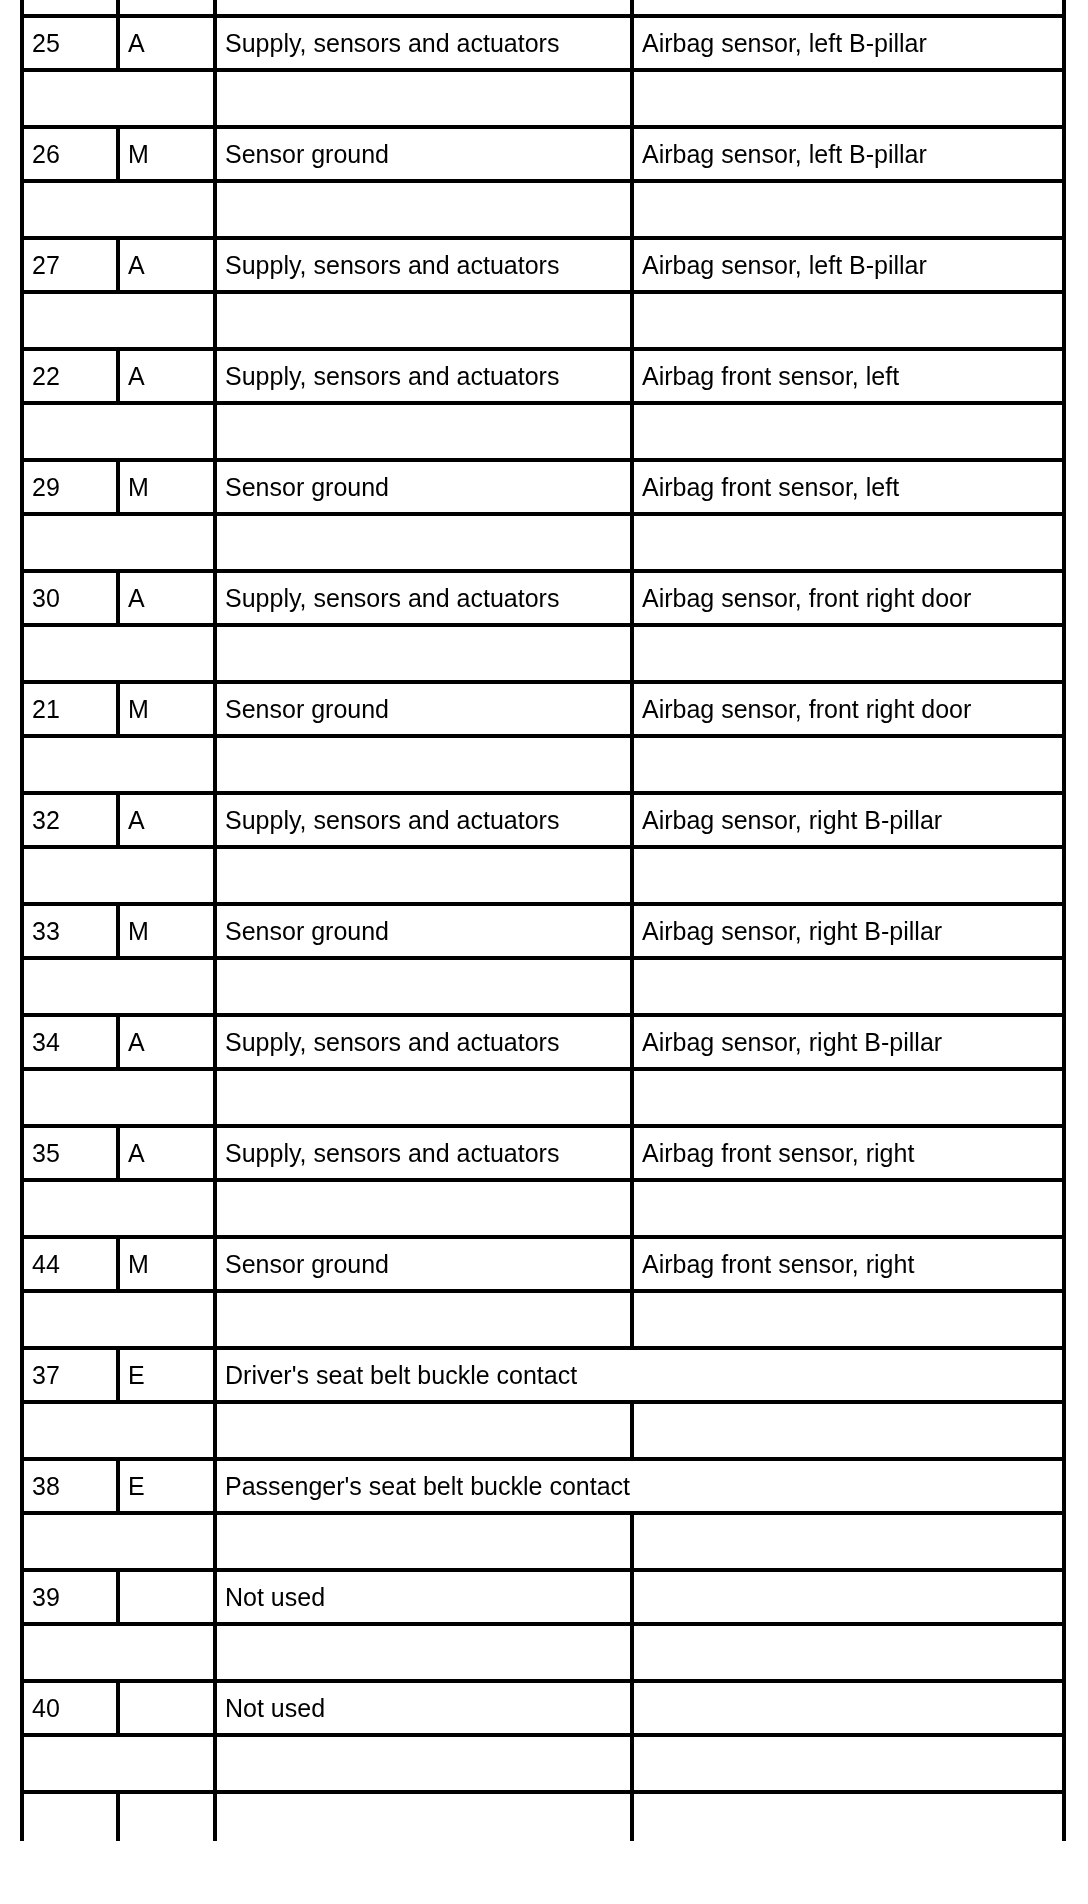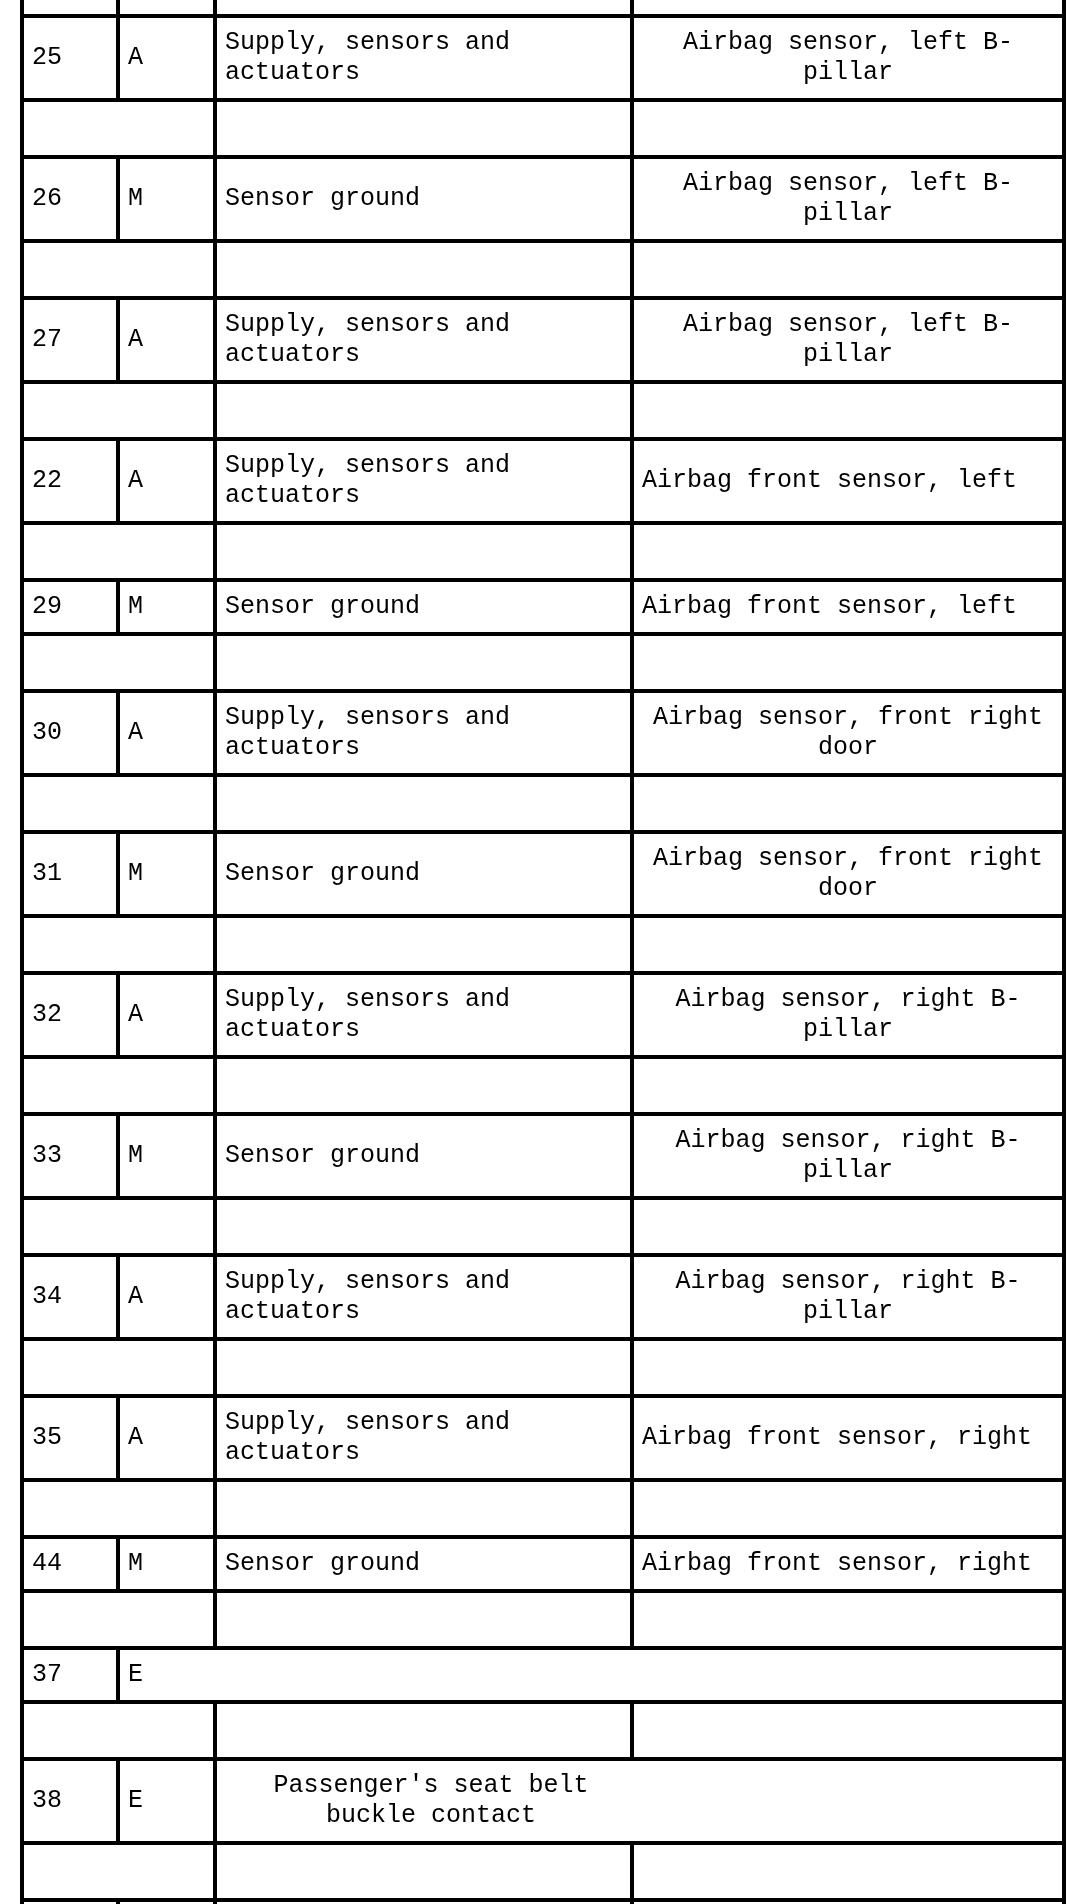--- a/index.html
+++ b/index.html
@@ -19,21 +19,20 @@
     position: absolute;
     left: 20px;
     top: 0;
     width: 1046px;
     box-sizing: border-box;
     border-right: 4px solid #000000;
   }
   .row {
     display: flex;
     border-bottom: 4px solid #000000;
-    font-family: Liberation Mono, monospace;
   }
   .row.partial-bottom {
     border-bottom: none;
   }
   .cell {
     box-sizing: border-box;
     border-left: 4px solid #000000;
     overflow: hidden;
   }
   .c1  { width: 96px;  }
@@ -176,21 +175,21 @@
         <span class="txt">Airbag sensor, front right door</span>
       </div>
     </div>
     <div class="row spacer">
       <div class="cell c12"></div>
       <div class="cell c3"></div>
       <div class="cell c4"></div>
     </div>
     <div class="row data">
       <div class="cell c1">
-        <span class="txt">31</span>
+        <span class="txt">21</span>
       </div>
       <div class="cell c2">
         <span class="txt">M</span>
       </div>
       <div class="cell c3">
         <span class="txt">Sensor ground</span>
       </div>
       <div class="cell c4">
         <span class="txt">Airbag sensor, front right door</span>
       </div>
@@ -294,20 +293,23 @@
       <div class="cell c12"></div>
       <div class="cell c3"></div>
       <div class="cell c4"></div>
     </div>
     <div class="row data">
       <div class="cell c1">
         <span class="txt">37</span>
       </div>
       <div class="cell c2">
         <span class="txt">E</span>
+      </div>
+      <div class="cell c4">
+        <span class="txt">Driver's seat belt buckle contact</span>
       </div>
     </div>
     <div class="row spacer">
       <div class="cell c12"></div>
       <div class="cell c3"></div>
       <div class="cell c4"></div>
     </div>
     <div class="row data">
       <div class="cell c1">
         <span class="txt">38</span>

